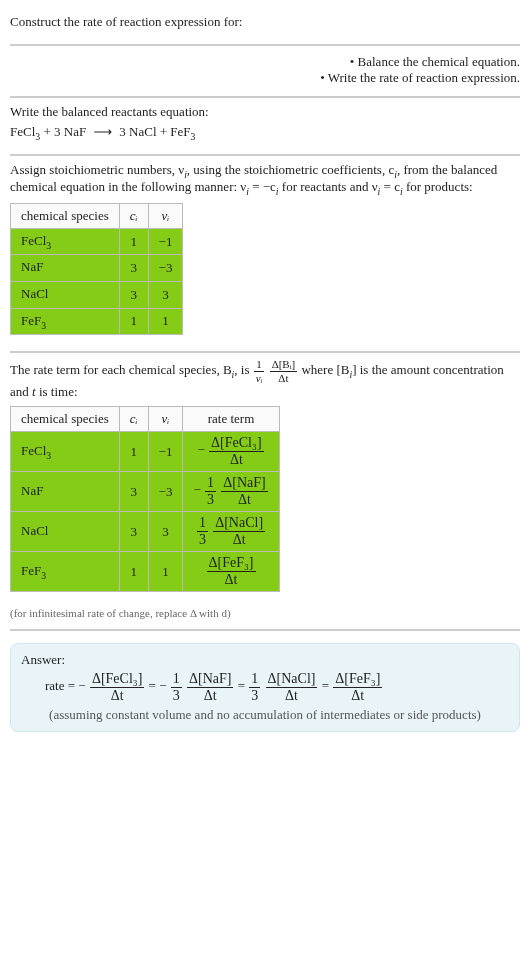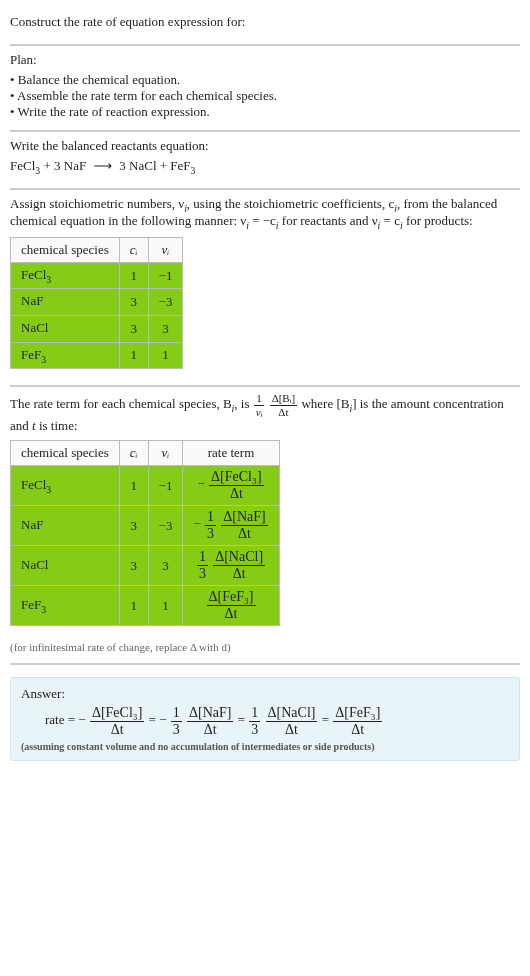--- a/index.html
+++ b/index.html
@@ -24,20 +24,21 @@
     margin-bottom: 4px;
   }
   .equation {
     font-family: Georgia, serif;
     margin: 2px 0;
   }
   .plan-list {
     margin: 2px 0 0 0;
     padding: 0;
     list-style: none;
+    text-align: right;
   }
   .plan-list li::before {
     content: "• ";
   }
   table.data {
     border-collapse: collapse;
     margin: 6px 0;
     font-family: Liberation Serif, serif;
   }
   table.data th, table.data td {
@@ -51,65 +52,62 @@
     background: #fafafa;
   }
   .note {
     font-size: 11px;
     color: #666;
     margin-top: 15px;
   }
   .answer-box {
     background: #e8f4f8;
     border: 1px solid #cfe7ef;
-    border-radius: 3px;
+    border-radius: 8px;
     padding: 8px 10px;
     margin-top: 6px;
   }
   .answer-label {
     margin-bottom: 4px;
   }
   .answer-rate {
     margin-left: 24px;
     margin-bottom: 4px;
   }
   .answer-note {
-    font-size: 10px;
+    font-size: 13px;
     color: #555;
-    text-align: left;
-    font-weight: bold;
+    text-align: center;
   }
   .sub { font-size: 0.75em; vertical-align: sub; }
   .frac {
     display: inline-block;
     vertical-align: middle;
     text-align: center;
     font-size: 11px;
     line-height: 1;
     margin: 0 1px;
   }
   .frac .num { display:block; border-bottom:1px solid #222; padding:0 2px 1px 2px;}
   .frac .den { display:block; padding:1px 2px 0 2px;}
   .frac.small { font-size: 14px; }
   .ital { font-style: italic; }
   .arrow { display:inline-block; padding:0 4px;}
 </style>
 </head>
 <body>
 
 <div class="section">
-  <div class="heading">Construct the rate of equation expression for:</div>
-</div>
-<hr class="sep">
-
-<div class="section">
-  <div class="heading">Plan:</div>
+  <div class="heading">Construct the rate of reaction expression for:</div>
+</div>
+<hr class="sep">
+
+<div class="section">
   <ul class="plan-list">
     <li>Balance the chemical equation.</li>
-    <li>Assemble the rate term for each chemical species.</li>
     <li>Write the rate of reaction expression.</li>
   </ul>
 </div>
 <hr class="sep">
 
 <div class="section">
   <div class="heading">Write the balanced reactants equation:</div>
   <div class="equation">
     <span>FeCl</span><span class="sub">3</span><span> + 3 NaF </span><span class="arrow">⟶</span><span>  3 NaCl + FeF</span><span class="sub">3</span>
   </div>

